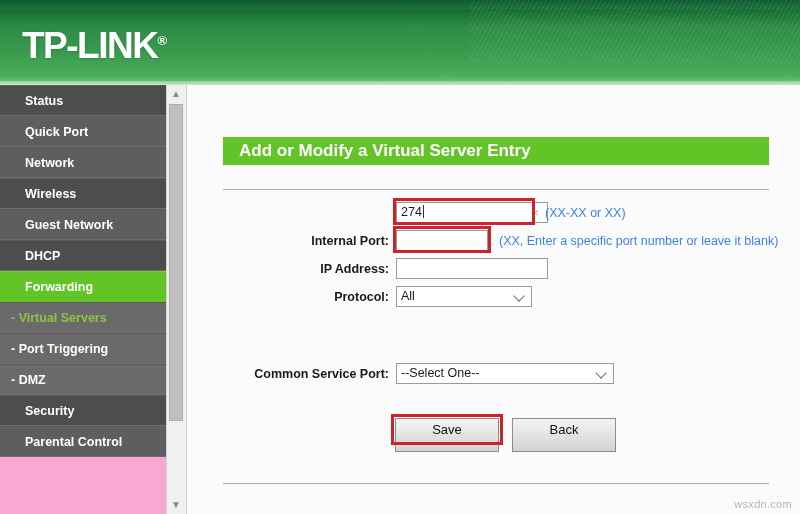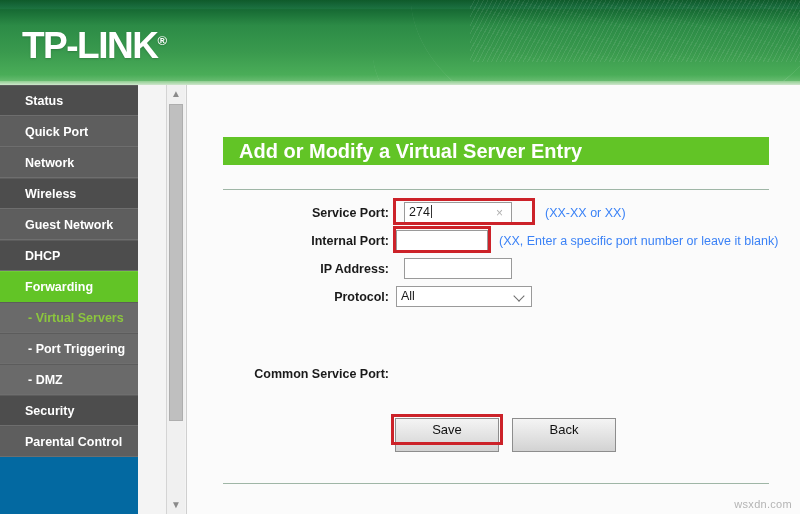--- a/index.html
+++ b/index.html
@@ -85,22 +85,22 @@
     position: absolute;
     left: 0; top: 85px;
     width: 800px; height: 429px;
     background: #f4f4f4;
   }
 
   
   .sidebar {
     position: absolute;
     left: 0; top: 0;
-    width: 138px; height: 429px;
-    background: #0369a1;
+    width: 166px; height: 429px;
+    background: #f9a8d4;
     overflow: hidden;
   }
   .menu-item {
     position: relative;
     height: 31px;
     line-height: 31px;
     color: #ffffff;
     font-size: 12.5px;
     font-weight: bold;
     padding-left: 25px;
@@ -113,21 +113,21 @@
   .menu-item.alt { background: #5e5e5e; }
   .menu-item.active {
     background: #62c426;
     color: #ffffff;
     border-bottom: 1px solid #62c426;
     border-top: 1px solid #6fce33;
   }
   .menu-item.sub {
     background: #6a6a6a;
     font-weight: bold;
-    padding-left: 28px;
+    padding-left: 11px;
   }
   .menu-item.sub.subactive {
     color: #8cc63e;
     background: #6a6a6a;
   }
 
   
   .scrollbar {
     position: absolute;
     left: 166px; top: 0;
@@ -166,21 +166,21 @@
     border-left: 1px solid #cfcfcf;
     box-sizing: border-box;
     overflow: hidden;
   }
   .section-header {
     position: absolute;
     left: 36px; top: 52px;
     width: 546px; height: 28px;
     background: #62c426;
     color: #ffffff;
-    font-size: 20px;
+    font-size: 17px;
     font-weight: bold;
     line-height: 28px;
     padding-left: 16px;
     box-sizing: border-box;
     white-space: nowrap;
   }
   .rule {
     position: absolute;
     left: 36px;
     width: 546px;
@@ -214,21 +214,21 @@
     box-sizing: border-box;
     background: #ffffff;
     border: 1px solid #9a9a9a;
     font-family: "Liberation Sans", sans-serif;
     font-size: 12.5px;
     color: #1a1a1a;
     padding: 0 4px;
     line-height: 19px;
     top: 1px;
   }
-  .field.text { width: 108px; margin-left: 8px; }
+  .field.text { width: 152px; }
   .field.narrow { width: 92px; }
   .field.select {
     width: 136px;
     position: absolute;
   }
   .field.select.wide { width: 218px; }
   .sel-arrow {
     position: absolute;
     right: 6px;
     top: 4px;
@@ -335,21 +335,20 @@
     <div class="sb-btn sb-down">▼</div>
   </div>
 
   <div class="content">
 
     <div class="section-header">Add or Modify a Virtual Server Entry</div>
 
     <div class="rule rule-top"></div>
 
     <div class="form-row" style="top:116px;">
-      <div class="form-label">Service Port:</div>
       <div class="field text"><span>274</span><span class="caret"></span><span class="clear-x">×</span></div>
       <div class="hint" style="left:358px;">(XX-XX or XX)</div>
     </div>
     <div class="annot" style="left:206px; top:113px; width:142px; height:27px;"></div>
 
     <div class="form-row" style="top:144px;">
       <div class="form-label">Internal Port:</div>
       <div class="field narrow"><span></span></div>
       <div class="hint" style="left:312px;">(XX, Enter a specific port number or leave it blank)</div>
     </div>
@@ -361,20 +360,21 @@
     </div>
 
     <div class="form-row" style="top:200px;">
       <div class="form-label">Protocol:</div>
       <div class="field select"><span>All</span><span class="sel-arrow"></span></div>
     </div>
 
 
     <div class="form-row" style="top:277px;">
       <div class="form-label">Common Service Port:</div>
+      <div class="field select wide"><span>--Select One--</span><span class="sel-arrow"></span></div>
     </div>
 
     <div class="rule rule-bottom"></div>
 
     <div class="btn" style="left:208px; top:333px; width:104px;">Save</div>
     <div class="annot" style="left:204px; top:329px; width:112px; height:31px;"></div>
     <div class="btn" style="left:325px; top:333px; width:104px;">Back</div>
 
     <div class="watermark">wsxdn.com</div>
   </div>

